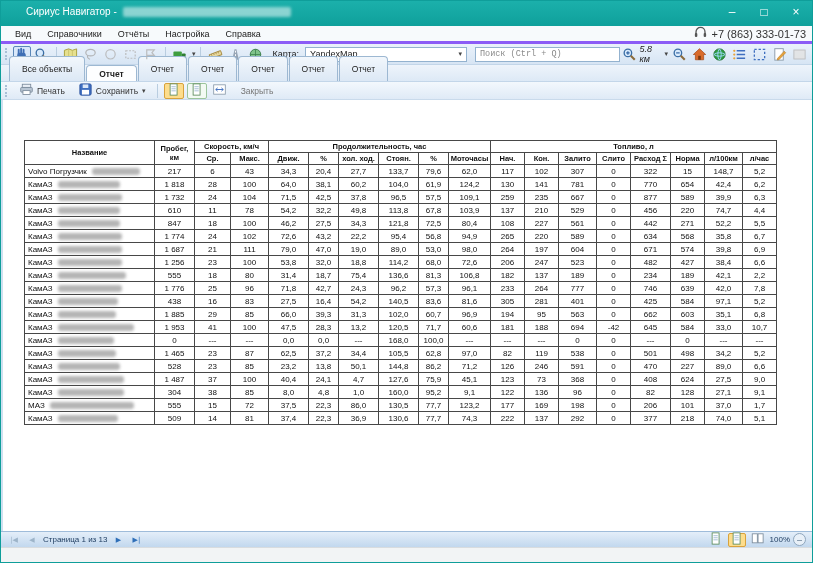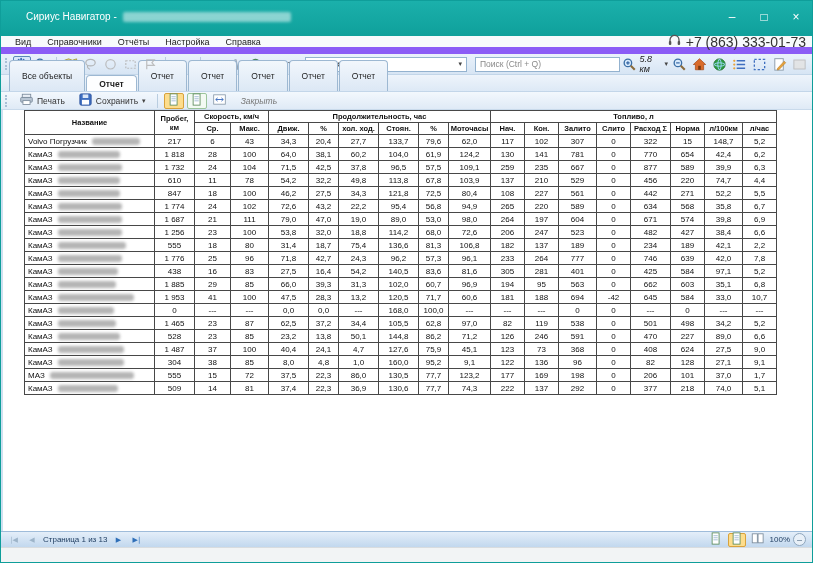--- a/index.html
+++ b/index.html
@@ -1,71 +1,71 @@
 <!DOCTYPE html>
 <html><head>
 <meta charset="utf-8">
 <style>
   html,body{margin:0;padding:0;background:#e8e8e8;font-family:"Liberation Sans",sans-serif;}
   *{box-sizing:border-box;}
   .window{position:relative;width:813px;height:563px;display:flex;flex-direction:column;
     border:1px solid #0f9e9a;background:#fff;overflow:hidden;}
   
-  .titlebar{height:35px;background:linear-gradient(#1bb0ab,#0fa09b);display:flex;align-items:center;
+  .titlebar{height:25px;background:linear-gradient(#1bb0ab,#0fa09b);display:flex;align-items:center;
     padding:0 0 4px 6px;color:#fff;font-size:10px;flex:0 0 auto;}
   .app-ico{width:14px;height:14px;margin-right:5px;display:inline-flex;}
   .title-redacted{display:inline-block;width:168px;height:10px;margin-left:6px;border-radius:2px;
     background:rgba(255,255,255,.5);filter:blur(1.4px);}
   .win-btns{margin-left:auto;display:flex;height:100%;}
   .win-btns span{width:32px;display:flex;align-items:center;justify-content:center;font-size:12px;
     color:#fff;cursor:default;}
   
-  .menubar{height:18px;background:#f7fafc;border-bottom:7px solid #8b5cf6;display:flex;
+  .menubar{height:18px;background:#f7fafc;border-bottom:3px solid #8b5cf6;display:flex;
     align-items:center;font-size:9px;color:#222;flex:0 0 auto;padding:0 6px;}
   .menubar .mitem{padding:2px 8px;cursor:default;}
-  .phone{margin-left:auto;display:flex;align-items:center;gap:4px;font-size:14px;color:#333;}
+  .phone{margin-left:auto;display:flex;align-items:center;gap:4px;font-size:11px;color:#333;}
   
   .toolbar{height:21px;background:linear-gradient(#eaf2fb,#d7e5f4);border-bottom:1px solid #c3d6e9;
     display:flex;align-items:center;padding:0 4px;gap:2px;font-size:9px;flex:0 0 auto;}
   .tbico{width:18px;height:17px;display:inline-flex;align-items:center;justify-content:center;border-radius:2px;}
   .tbico.active{background:#d9e8fa;border:1px solid #5a87b8;}
   .tbico.disabled{opacity:.85;}
   .tbsep{width:1px;height:14px;background:#b9cde0;margin:0 3px;}
   .ddarrow{font-size:7px;color:#444;margin-left:1px;font-family:"DejaVu Sans",sans-serif;}
   .map-label{margin:0 4px 0 6px;color:#222;}
   .combo{width:168px;height:15px;background:#fff;border:1px solid #93b2cf;display:flex;align-items:center;
     padding:0 4px;font-size:9px;color:#222;}
   .combo .ddarrow{margin-left:auto;}
   .searchbox{width:150px;height:15px;border:1px solid #93b2cf;font-size:8.5px;padding:0 4px;margin-left:6px;
-    font-family:Liberation Sans, sans-serif;color:#333;}
+    font-family:Liberation Mono, monospace;color:#333;}
   .searchbox::placeholder{color:#8a8a8a;}
   .scale-lbl{font-size:9px;color:#222;margin:0 1px;font-style:italic;}
   
   .tabbar{height:17px;background:linear-gradient(#eef4fb,#dde9f6);display:flex;align-items:flex-end;
     padding:1px 0 0 8px;flex:0 0 auto;border-bottom:1px solid #c3d6e9;}
   .tab{font-size:8.5px;color:#222;padding:2px 12px 2px 12px;border:1px solid #9db8d2;border-bottom:none;
-    border-radius:4px 4px 0 0;background:linear-gradient(#f2f7fc,#dce8f5);margin-right:1px;height:31px;
+    border-radius:4px 4px 0 0;background:linear-gradient(#f2f7fc,#dce8f5);margin-right:1px;height:25px;
     display:flex;align-items:center;cursor:default;}
   .tab.active{background:#fdfeff;font-weight:bold;height:16px;}
   
   .rtoolbar{height:18px;background:linear-gradient(#f3f8fd,#dfeaf6);border-bottom:1px solid #c9daeb;
     display:flex;align-items:center;font-size:8.5px;color:#333;gap:3px;padding:0 4px;flex:0 0 auto;}
   .grip{width:3px;height:12px;border-left:2px dotted #a9c0d6;margin-right:3px;}
   .rbtn{display:flex;align-items:center;gap:3px;padding:1px 5px;border-radius:2px;cursor:default;}
   .togglebtn{width:20px;height:16px;display:flex;align-items:center;justify-content:center;border-radius:2px;
     border:1px solid transparent;}
   .togglebtn.sel{background:#fddd8c;border:1px solid #d8a23c;}
   .togglebtn.grn{border:1px solid #9cc59c;background:#f3faf3;}
-  .close-lbl{color:#777;margin-left:8px;font-style:italic;}
+  .close-lbl{color:#777;margin-left:8px;}
   
   .content{flex:1 1 auto;background:#fff;position:relative;border-left:2px solid #cfe0f0;overflow:hidden;}
   .rtitle-row{position:relative;width:752px;margin:42px 0 6px 21px;height:14px;}
   .rtitle{position:absolute;left:0;right:0;text-align:center;font-size:11.5px;font-weight:bold;color:#111;}
   .rperiod{position:absolute;right:0;top:1px;font-size:9px;color:#111;}
-  table.report{border-collapse:collapse;table-layout:fixed;width:752px;margin-left:21px;}
+  table.report{border-collapse:collapse;table-layout:fixed;width:752px;margin-left:21px;margin-top:40px;}
   table.report th,table.report td{border:1px solid #474747;overflow:hidden;white-space:nowrap;}
   table.report th{font-size:7.5px;font-weight:bold;text-align:center;padding:1px 1px;color:#111;background:#fff;}
   table.report td{font-size:8px;text-align:center;height:13px;padding:0 2px;color:#111;}
   table.report td.name-cell{text-align:left;padding-left:3px;}
   .blur{display:inline-block;height:7px;background:#b5b5b5;border-radius:3px;margin-left:5px;
     vertical-align:middle;filter:blur(1.6px);}
   
   .statusbar{height:16px;background:linear-gradient(#e4eef9,#c2d8ee);border-top:1px solid #9fbcda;
     display:flex;align-items:center;font-size:8px;color:#1c3a5e;padding:0 6px;gap:4px;flex:0 0 auto;}
   .navbtn{font-family:"DejaVu Sans",sans-serif;font-size:7px;color:#2f6fb8;width:14px;text-align:center;cursor:default;}

